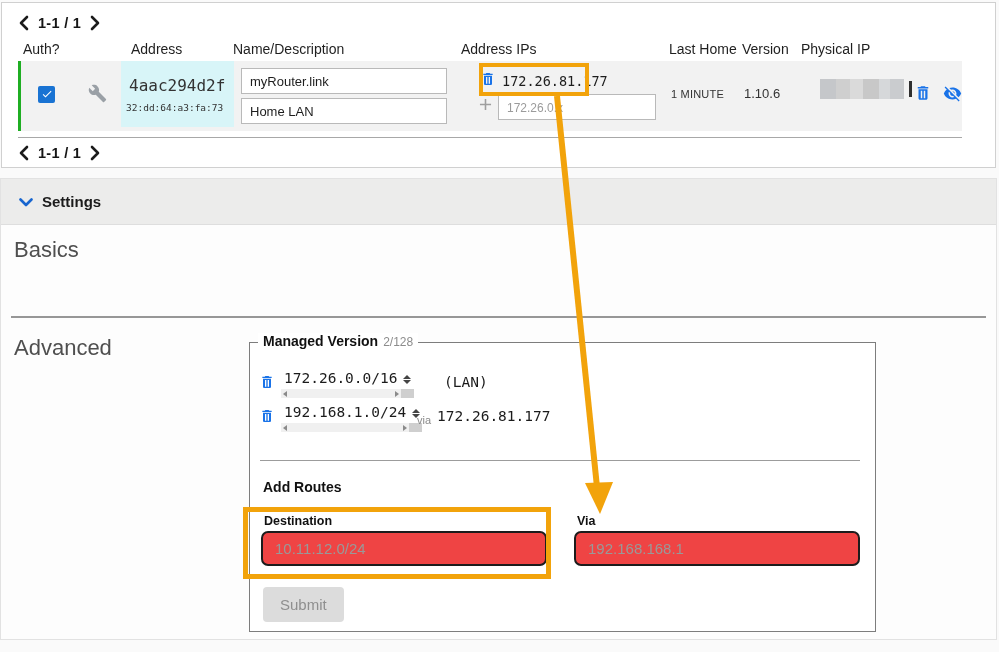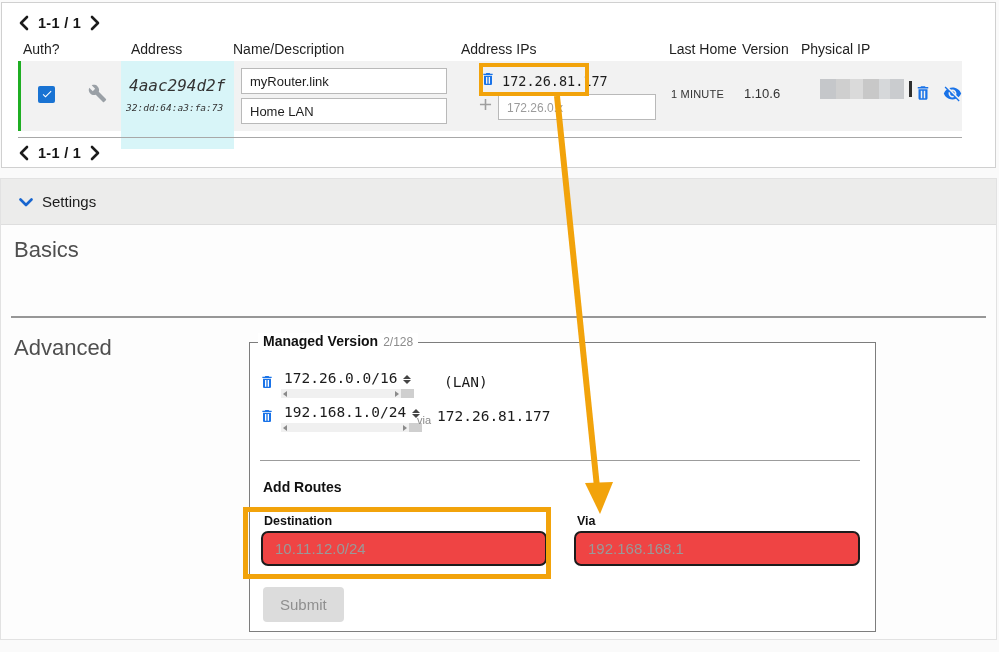--- a/index.html
+++ b/index.html
@@ -30,23 +30,22 @@
     position:absolute; left:16px; top:58px; width:944px; height:70px;
     background:#f2f2f2; border-left:3px solid #1fae23;
   }
   .auth-box {
     position:absolute; left:17px; top:25px; width:17px; height:17px;
     background:#1973d3; border-radius:2px; display:flex; align-items:center; justify-content:center;
     cursor:pointer;
   }
   .wrench { position:absolute; left:67px; top:23px; width:19px; height:19px; color:#9aa0a6; cursor:pointer; }
   .addr-cell {
-    position:absolute; left:100px; top:0; width:113px; height:88px;
+    position:absolute; left:100px; top:0; width:113px; height:66px;
     background:#d8f5f8;
-    font-style:italic;
   }
   .addr { position:absolute; left:8px; top:15px; font-size:16px; color:#333; }
   .mac  { position:absolute; left:5px; top:41px; font-size:9.5px; color:#333; }
   .ti {
     position:absolute; height:26px; background:#fff; border:1px solid #b9b9b9;
     font-size:13px; padding:0 8px; color:#1d1d1d; font-family:"Liberation Sans", sans-serif;
   }
   .ti::placeholder { color:#9b9b9b; font-size:12px; }
   .name-input { left:220px; top:7px;  width:206px; }
   .desc-input { left:220px; top:37px; width:206px; }
@@ -66,21 +65,21 @@
   
   .card2 {
     position:absolute; left:0; top:178px; width:997px; height:462px;
     background:#fdfdfd; border:1px solid #e2e2e2;
   }
   .settings-bar {
     position:absolute; left:0; top:0; width:100%; height:46px;
     background:#ececeb; border-bottom:1px solid #dedede;
     display:flex; align-items:center; padding-left:18px; gap:9px; cursor:pointer;
   }
-  .settings-bar .lbl { font-size:15px; font-weight:normal; color:#1b1b1b;text-align:center; }
+  .settings-bar .lbl { font-size:15px; font-weight:bold; color:#1b1b1b;text-align:center; }
   .section-title { position:absolute; left:13px; font-size:22px; color:#4f4f4f; }
   .basics-title   { top:58px; }
   .advanced-title { top:156px; }
   .section-divider { position:absolute; left:10px; top:137px; width:975px; height:2px; background:#979797; }
 
   .routes-box {
     position:absolute; left:248px; top:163px; width:627px; height:290px;
     background:#ffffff; border:1px solid #7d7d7d;
   }
   .legend {

